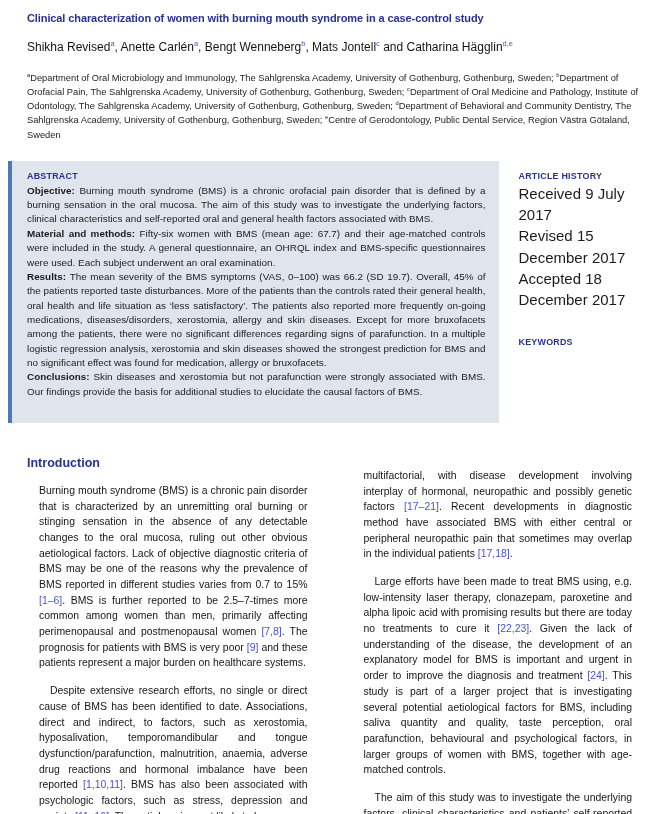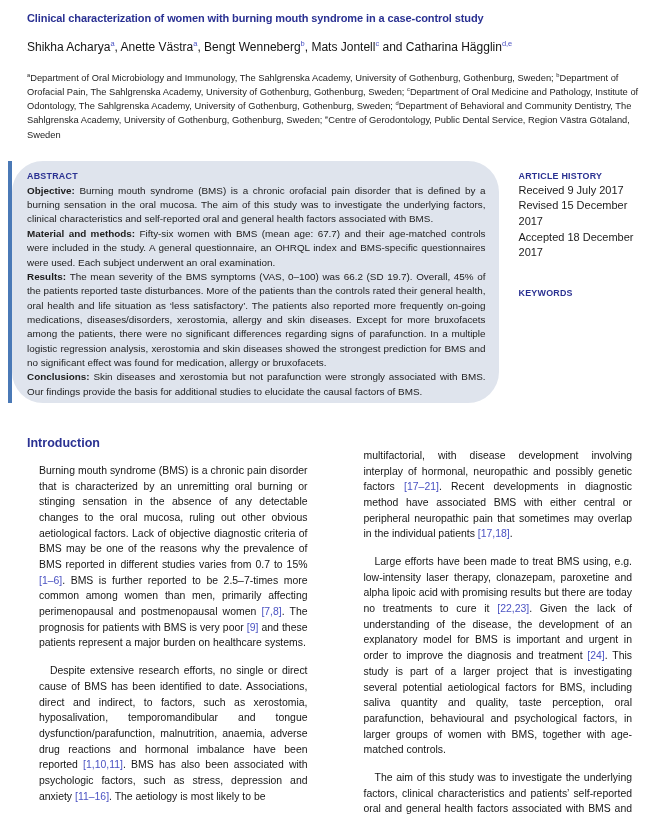--- a/index.html
+++ b/index.html
@@ -23,51 +23,50 @@
     max-width: 618px; margin: 0 0 19px 0;
   }
   sup { font-size: 0.62em; line-height: 0; }
   .b { font-weight: bold; margin-top: 48px; }
   .cite { color: #4a52c2; }
 
   .abstract-row { display: flex; margin-left: -19px; align-items: flex-start; }
   .accent-bar { width: 4px; align-self: stretch; background: #4a79b6; flex: 0 0 4px; }
   .abstract-box {
     width: 503px; background: #dfe4ed;
-    padding: 10px 13px 4px 15px;
-    border-radius: 31px;
+    padding: 10px 13px 24px 15px;
   }
   .abstract-heading {
     font-size: 8.9px; font-weight: bold; color: #2a3192;
     letter-spacing: 0.25px; margin-bottom: 3px;
   }
   .abstract-text p { margin: 0; font-size: 9.9px; line-height: 1.45; text-align: justify; color: #1c1c1c; }
 
   .sidebar { width: 130px; margin-left: 20px; padding-top: 10px; }
   .sidebar-heading {
     font-size: 8.9px; font-weight: bold; color: #2a3192;
     letter-spacing: 0.25px; margin-bottom: 2px;
   }
-  .sidebar-lines { font-size: 11px; line-height: 1.42; color: #1c1c1c; }
+  .sidebar-lines { font-size: 15px; line-height: 1.42; color: #1c1c1c; }
   .keywords-block { margin-top: 27px; }
 
   .body-columns { display: flex; gap: 32px; margin-top: 33px; }
   .column { width: 297.5px; }
   .section-heading { font-size: 12.5px; font-weight: bold; color: #2a3192; margin: 0 0 13px 0; }
   .column p.para { margin: 12px; font-size: 10.45px; line-height: 1.5; text-align: justify; color: #161616; }
   .column p.indent { text-indent: 11px; }
 </style>
 </head>
 <body>
 
 <div class="page">
 
   <h1 class="title">Clinical characterization of women with burning mouth syndrome in a case-control study</h1>
 
-  <div class="authors"><span>Shikha Acharya</span><sup class="cite">a</sup><span>, Anette Västra</span><sup class="cite">a</sup><span>, Bengt Wenneberg</span><sup class="cite">b</sup><span>, Mats Jontell</span><sup class="cite">c</sup><span> and Catharina Hägglin</span><sup class="cite">d,e</sup></div>
+  <div class="authors"><span>Shikha Revised</span><sup class="cite">a</sup><span>, Anette Carlén</span><sup class="cite">a</sup><span>, Bengt Wenneberg</span><sup class="cite">b</sup><span>, Mats Jontell</span><sup class="cite">c</sup><span> and Catharina Hägglin</span><sup class="cite">d,e</sup></div>
 
   <div class="affiliations"><sup>a</sup><span>Department of Oral Microbiology and Immunology, The Sahlgrenska Academy, University of Gothenburg, Gothenburg, Sweden; </span><sup>b</sup><span>Department of Orofacial Pain, The Sahlgrenska Academy, University of Gothenburg, Gothenburg, Sweden; </span><sup>c</sup><span>Department of Oral Medicine and Pathology, Institute of Odontology, The Sahlgrenska Academy, University of Gothenburg, Gothenburg, Sweden; </span><sup>d</sup><span>Department of Behavioral and Community Dentistry, The Sahlgrenska Academy, University of Gothenburg, Gothenburg, Sweden; </span><sup>e</sup><span>Centre of Gerodontology, Public Dental Service, Region Västra Götaland, Sweden</span></div>
 
   <div class="abstract-row">
     <div class="accent-bar"></div>
     <div class="abstract-box">
       <div class="abstract-heading">ABSTRACT</div>
       <div class="abstract-text">
           <p class="para"><span class="b">Objective: </span><span>Burning mouth syndrome (BMS) is a chronic orofacial pain disorder that is defined by a burning sensation in the oral mucosa. The aim of this study was to investigate the underlying factors, clinical characteristics and self-reported oral and general health factors associated with BMS.</span></p>
           <p class="para"><span class="b">Material and methods: </span><span>Fifty-six women with BMS (mean age: 67.7) and their age-matched controls were included in the study. A general questionnaire, an OHRQL index and BMS-specific questionnaires were used. Each subject underwent an oral examination.</span></p>

